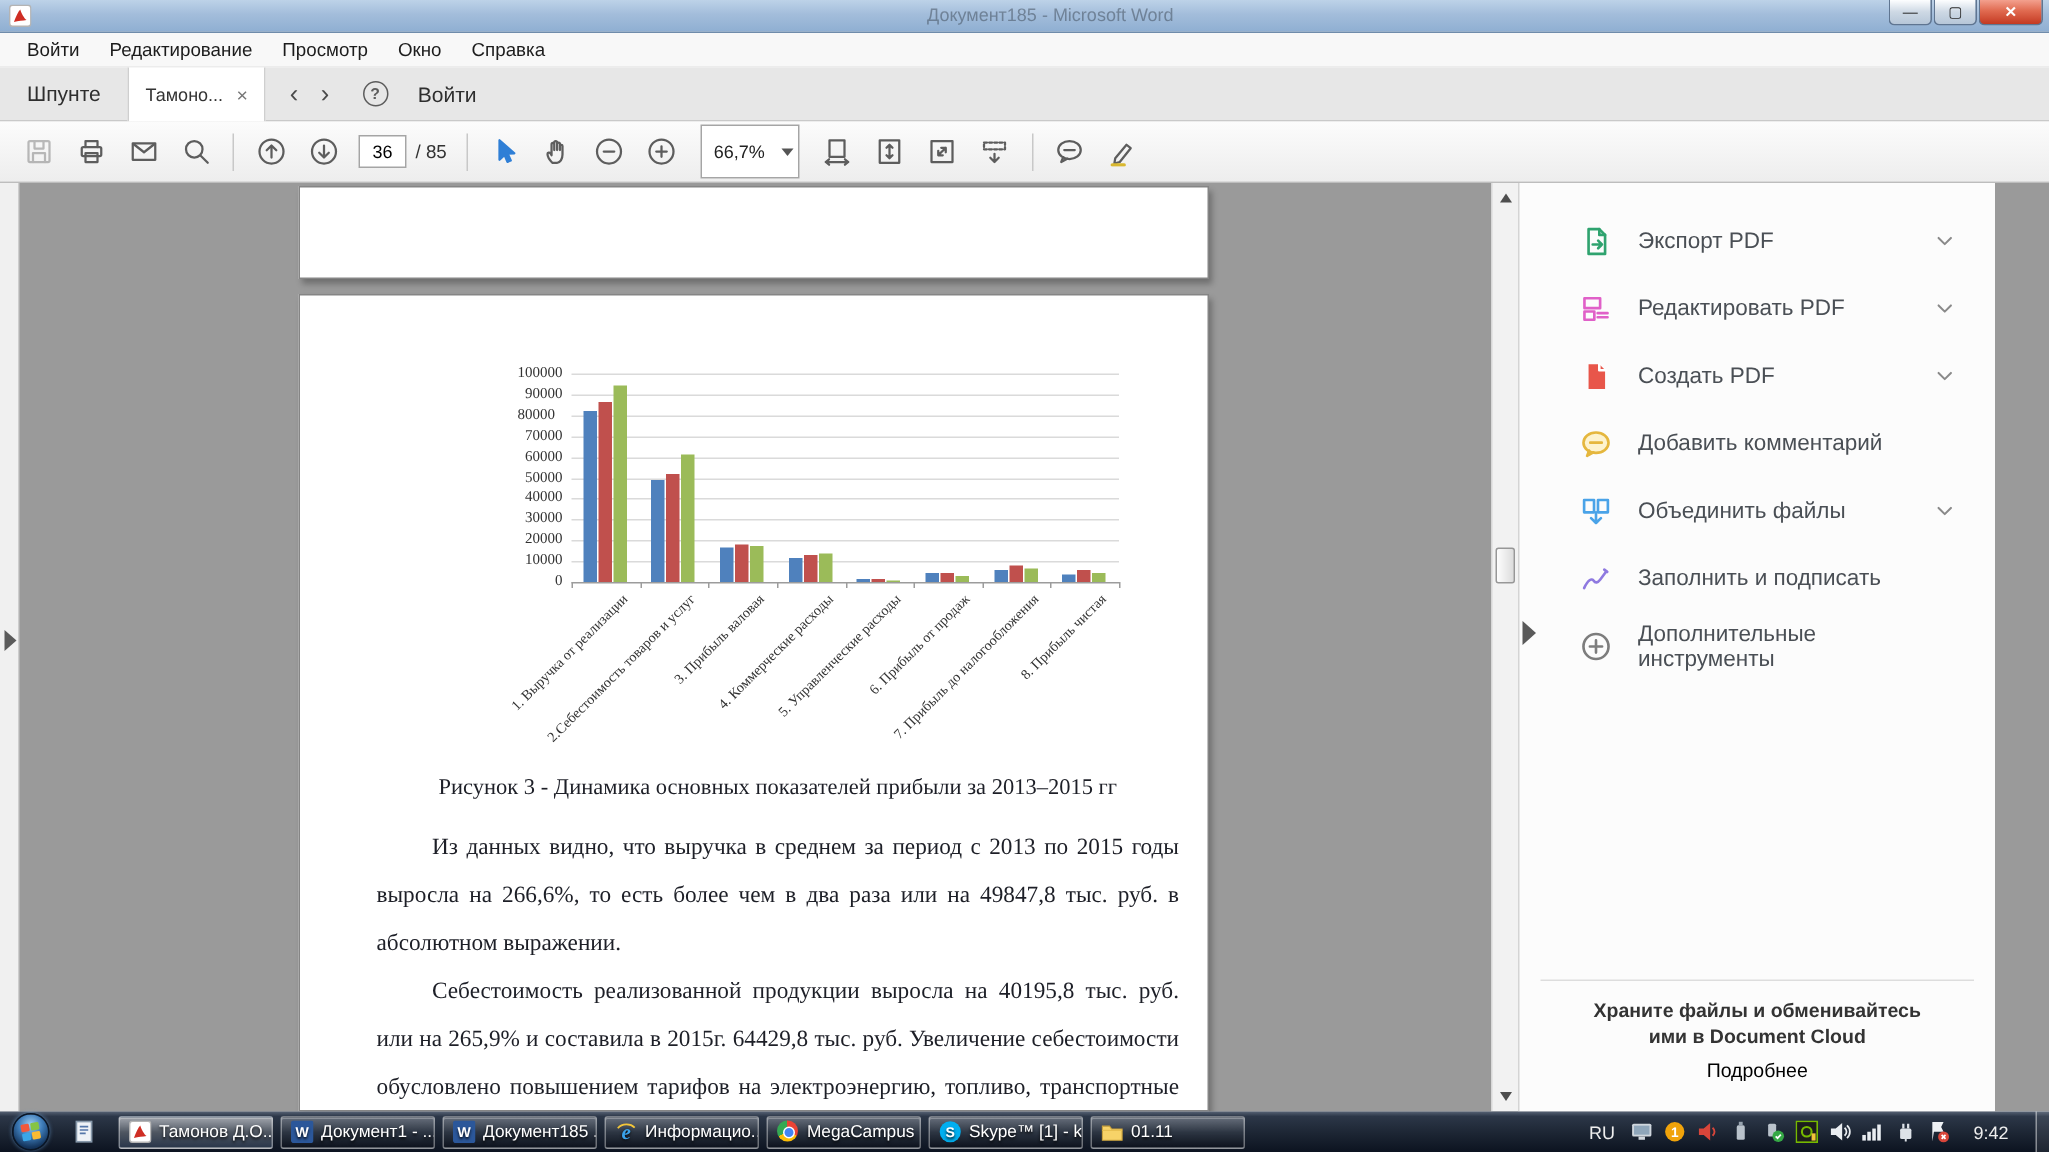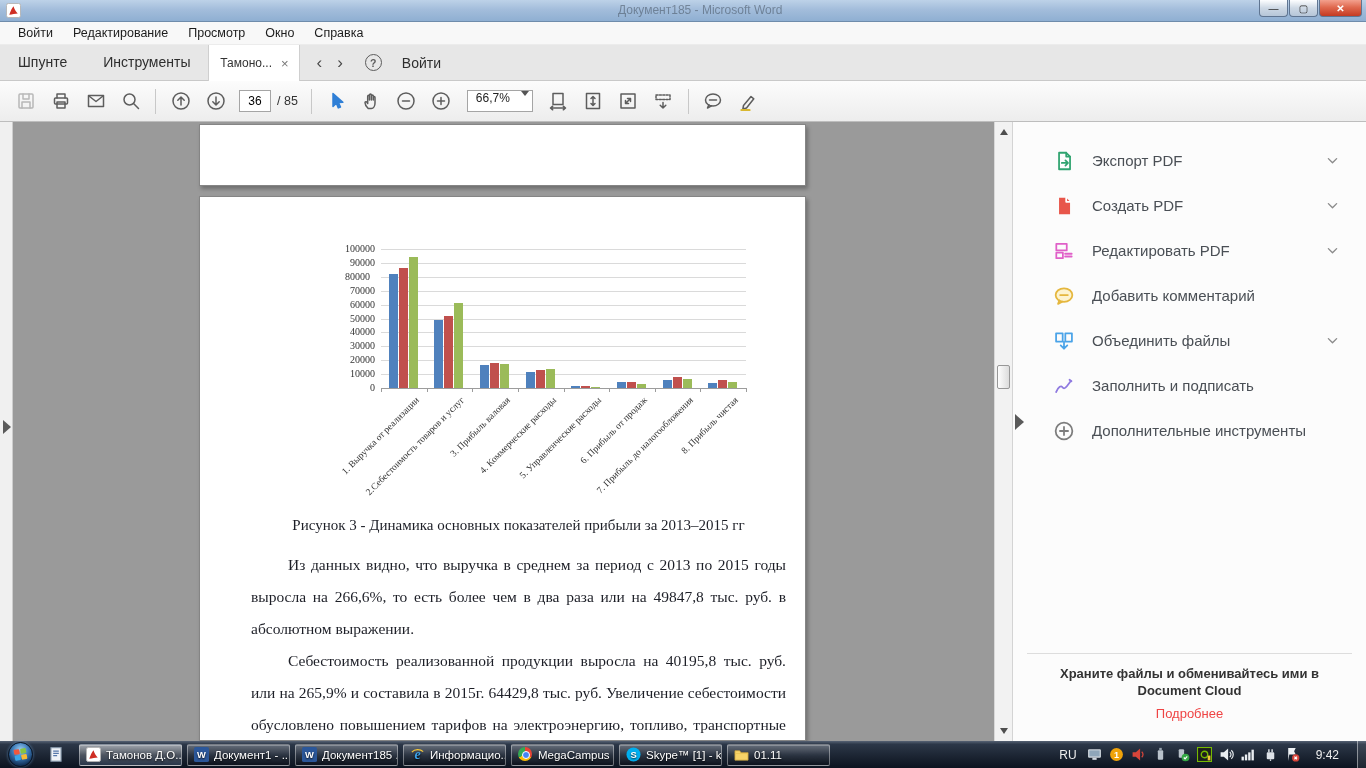--- a/index.html
+++ b/index.html
@@ -44,21 +44,21 @@
   .toolbar{position:absolute;left:0;top:81px;width:1366px;height:41px;
     background:linear-gradient(180deg,#fcfcfc,#ededed);border-bottom:1px solid #bdbdbd;
     display:flex;align-items:center;padding-left:8px}
   .tool-btn{width:35px;height:31px;display:flex;align-items:center;justify-content:center;border-radius:2px}
   .tool-btn svg{width:20px;height:20px;fill:none;stroke:#5d5d5d;stroke-width:1.5;stroke-linecap:round;stroke-linejoin:round}
   .tool-btn.disabled{opacity:.4}
   .tsep{width:1px;height:25px;background:#c8c8c8;margin:0 7px}
   .page-input{width:32px;height:22px;border:1px solid #a5a5a5;background:#fff;text-align:center;
     font-size:12px;font-family:"Liberation Sans",sans-serif;margin:0 3px 0 6px}
   .page-total{font-size:12.5px;color:#333;margin:0 6px 0 3px}
-  .zoom-box{width:66px;height:22px;border:1px solid #a5a5a5;background:#fff;display:flex;align-items:flex-start;margin:0 8px}
+  .zoom-box{width:66px;height:36px;border:1px solid #a5a5a5;background:#fff;display:flex;align-items:center;margin:0 8px}
   .zoom-box .zv{flex:1;text-align:center;font-size:12px;color:#222}
   .zoom-box .caret{width:14px;display:flex;align-items:center;justify-content:center}
   .zoom-box .caret i{width:0;height:0;border-left:4px solid transparent;border-right:4px solid transparent;border-top:5px solid #555}
 
   
   .main{position:absolute;left:0;top:122px;width:1366px;height:619px;background:#9a9a9a}
   .left-rail{position:absolute;left:0;top:0;width:13px;height:619px;background:#f0f0f0;border-right:1px solid #cdcdcd}
   .rail-arrow{position:absolute;left:3px;top:298px;width:0;height:0;
     border-top:7px solid transparent;border-bottom:7px solid transparent;border-left:8px solid #5a5a5a}
   .viewport{position:absolute;left:13px;top:0;width:999px;height:619px;background:#9a9a9a;overflow:hidden}
@@ -69,33 +69,33 @@
   
   .vscroll{position:absolute;right:0;top:0;width:18px;height:619px;background:#f2f2f2;border-left:1px solid #d8d8d8}
   .vscroll .arr{position:absolute;left:0;width:18px;height:16px;display:flex;align-items:center;justify-content:center}
   .vscroll .arr.up{top:2px}.vscroll .arr.down{bottom:2px}
   .vscroll .tri-up{width:0;height:0;border-left:4.5px solid transparent;border-right:4.5px solid transparent;border-bottom:6px solid #4e4e4e}
   .vscroll .tri-down{width:0;height:0;border-left:4.5px solid transparent;border-right:4.5px solid transparent;border-top:6px solid #4e4e4e}
   .vscroll .thumb{position:absolute;left:2px;top:243px;width:13px;height:24px;border:1px solid #979797;border-radius:2px;
     background:linear-gradient(90deg,#fdfdfd,#dcdcdc)}
 
   
-  .panel{position:absolute;left:1012px;top:0;width:354px;height:619px;background:#fcfcfc;border-left:1px solid #d4d4d4}
+  .panel{position:absolute;left:1012px;top:0;width:318px;height:619px;background:#fcfcfc;border-left:1px solid #d4d4d4}
   .panel-handle{position:absolute;left:2px;top:292px;width:0;height:0;
     border-top:8px solid transparent;border-bottom:8px solid transparent;border-left:9px solid #5a5a5a}
   .panel-items{position:absolute;left:0;top:16px;right:0}
   .p-item{height:45px;display:flex;align-items:center;padding:0 26px 0 40px;gap:17px;cursor:default}
   .p-item .p-ico{width:22px;height:22px;flex:0 0 auto}
   .p-item .p-label{font-size:15px;color:#4a4f55}
   .p-item .p-chev{margin-left:auto;width:15px;height:15px}
   .p-item .p-chev svg{width:15px;height:15px;fill:none;stroke:#8a8a8a;stroke-width:1.8;stroke-linecap:round;stroke-linejoin:round}
   .promo{position:absolute;left:0;right:0;bottom:0;height:88px;text-align:center}
   .promo::before{content:"";position:absolute;left:14px;right:14px;top:0;border-top:1px solid #ddd}
   .promo-title{padding:12px 38px 0;font-size:13px;font-weight:bold;color:#333;line-height:17px}
-  .promo-link{display:inline-block;margin-top:7px;font-size:13px;color:#ef4444;text-decoration:none;cursor:pointer}
+  .promo-link{display:inline-block;margin-top:7px;font-size:13px;color:#000000;text-decoration:none;cursor:pointer}
 
   
   .chart{position:absolute;left:0;top:0;right:0;height:330px;font-family:"Liberation Serif",serif}
   .gridline{position:absolute;height:1px;background:#dadada}
   .gridline.base{background:#9c9c9c}
   .xtick{position:absolute;width:1px;height:4px;background:#9c9c9c}
   .ytick{position:absolute;width:48px;text-align:right;font-size:10px;color:#333}
   .bar{position:absolute}
   .cat-label{position:absolute;width:150px;text-align:right;font-size:9.5px;color:#333;white-space:nowrap;
     transform:rotate(-45deg);transform-origin:100% 0}
@@ -157,21 +157,20 @@
       <div class="menu-item">Войти</div>
       <div class="menu-item">Редактирование</div>
       <div class="menu-item">Просмотр</div>
       <div class="menu-item">Окно</div>
       <div class="menu-item">Справка</div>
     </div>
 
   <div class="tabbar">
     <div class="app-tabs" style="display:flex">
         <div class="app-tab">Шпунте</div>
-        <div class="app-tab">Инструменты</div>
       </div>
     <div class="active-tab">
       <span>Тамоно...</span>
       <span class="tab-close">×</span>
     </div>
     <div class="tab-nav">
       <span>‹</span>
       <span>›</span>
     </div>
     <div class="help-circle">
@@ -419,36 +418,36 @@
                 <path d="M5.5 2.5h6.5l3.5 3.5v11.5h-10z"></path>
                 <path d="M12 2.5V6h3.5"></path>
                 <path d="M8 11.8h5.6M13.6 11.8l-2.3-2.3M13.6 11.8l-2.3 2.3"></path>
               </svg></span>
        <span class="p-label">Экспорт PDF</span>
             <span class="p-chev"><svg viewBox="0 0 20 20">
                 <path d="M4.5 7.5l5.5 5.5 5.5-5.5"></path>
               </svg></span>
           </div>
           <div class="p-item">
-       <span class="p-ico"><svg viewBox="0 0 20 20" style="width:22px;height:22px;fill:none;stroke:#e8564a;stroke-width:1.6;stroke-linecap:round;stroke-linejoin:round">
-                <path d="M5.5 2.5h6.5l3.5 3.5v11.5h-10z" fill="#e8564a" stroke="none"></path>
-                <path d="M12 2.5V6.2h3.8" stroke="#fff"></path>
-              </svg></span>
-       <span class="p-label">Создать PDF</span>
-            <span class="p-chev"><svg viewBox="0 0 20 20">
-                <path d="M4.5 7.5l5.5 5.5 5.5-5.5"></path>
-              </svg></span>
-          </div>
-          <div class="p-item">
        <span class="p-ico"><svg viewBox="0 0 20 20" style="width:22px;height:22px;fill:none;stroke:#e060c8;stroke-width:1.6;stroke-linecap:round;stroke-linejoin:round">
                 <rect x="3" y="3.5" width="9.5" height="6"></rect>
                 <rect x="3" y="11.5" width="6" height="5"></rect>
                 <path d="M11 12.5h6M11 15h6"></path>
               </svg></span>
        <span class="p-label">Редактировать PDF</span>
+            <span class="p-chev"><svg viewBox="0 0 20 20">
+                <path d="M4.5 7.5l5.5 5.5 5.5-5.5"></path>
+              </svg></span>
+          </div>
+          <div class="p-item">
+       <span class="p-ico"><svg viewBox="0 0 20 20" style="width:22px;height:22px;fill:none;stroke:#e8564a;stroke-width:1.6;stroke-linecap:round;stroke-linejoin:round">
+                <path d="M5.5 2.5h6.5l3.5 3.5v11.5h-10z" fill="#e8564a" stroke="none"></path>
+                <path d="M12 2.5V6.2h3.8" stroke="#fff"></path>
+              </svg></span>
+       <span class="p-label">Создать PDF</span>
             <span class="p-chev"><svg viewBox="0 0 20 20">
                 <path d="M4.5 7.5l5.5 5.5 5.5-5.5"></path>
               </svg></span>
           </div>
           <div class="p-item">
        <span class="p-ico"><svg viewBox="0 0 20 20" style="width:22px;height:22px;fill:none;stroke:#e5b73e;stroke-width:1.6;stroke-linecap:round;stroke-linejoin:round">
                 <ellipse cx="10" cy="9.2" rx="7.6" ry="6.2" fill="#fdf3cf"></ellipse>
                 <path d="M5.8 14L4.6 17.2l3.8-2.1M6.5 9.2h7"></path>
               </svg></span>
        <span class="p-label">Добавить комментарий</span>

